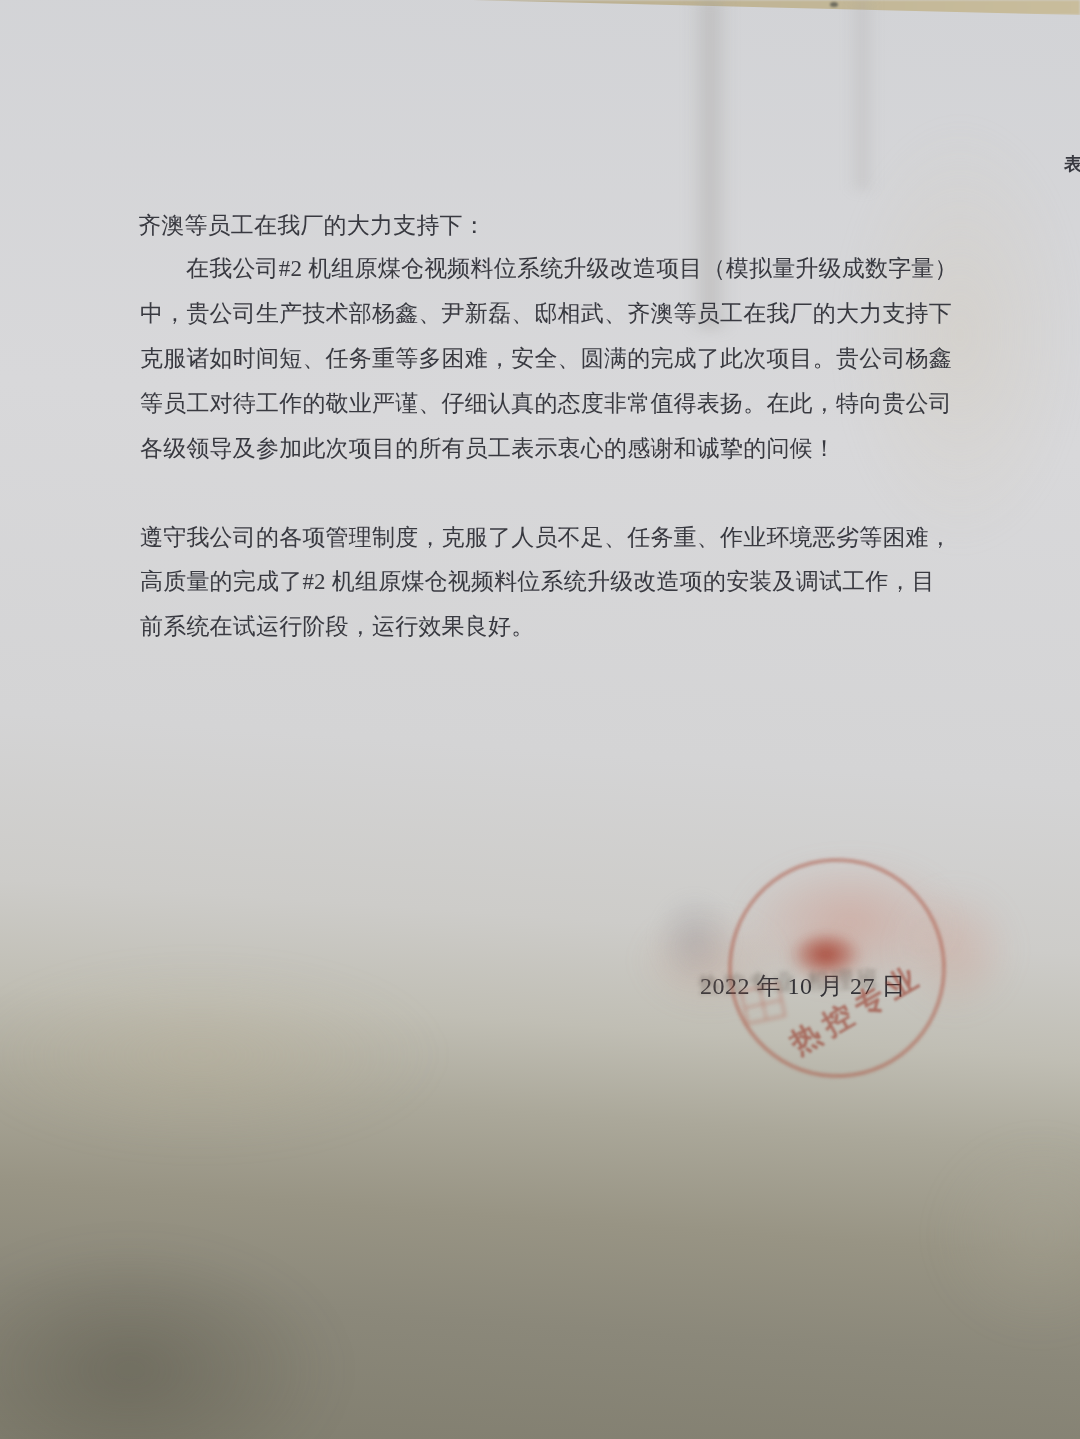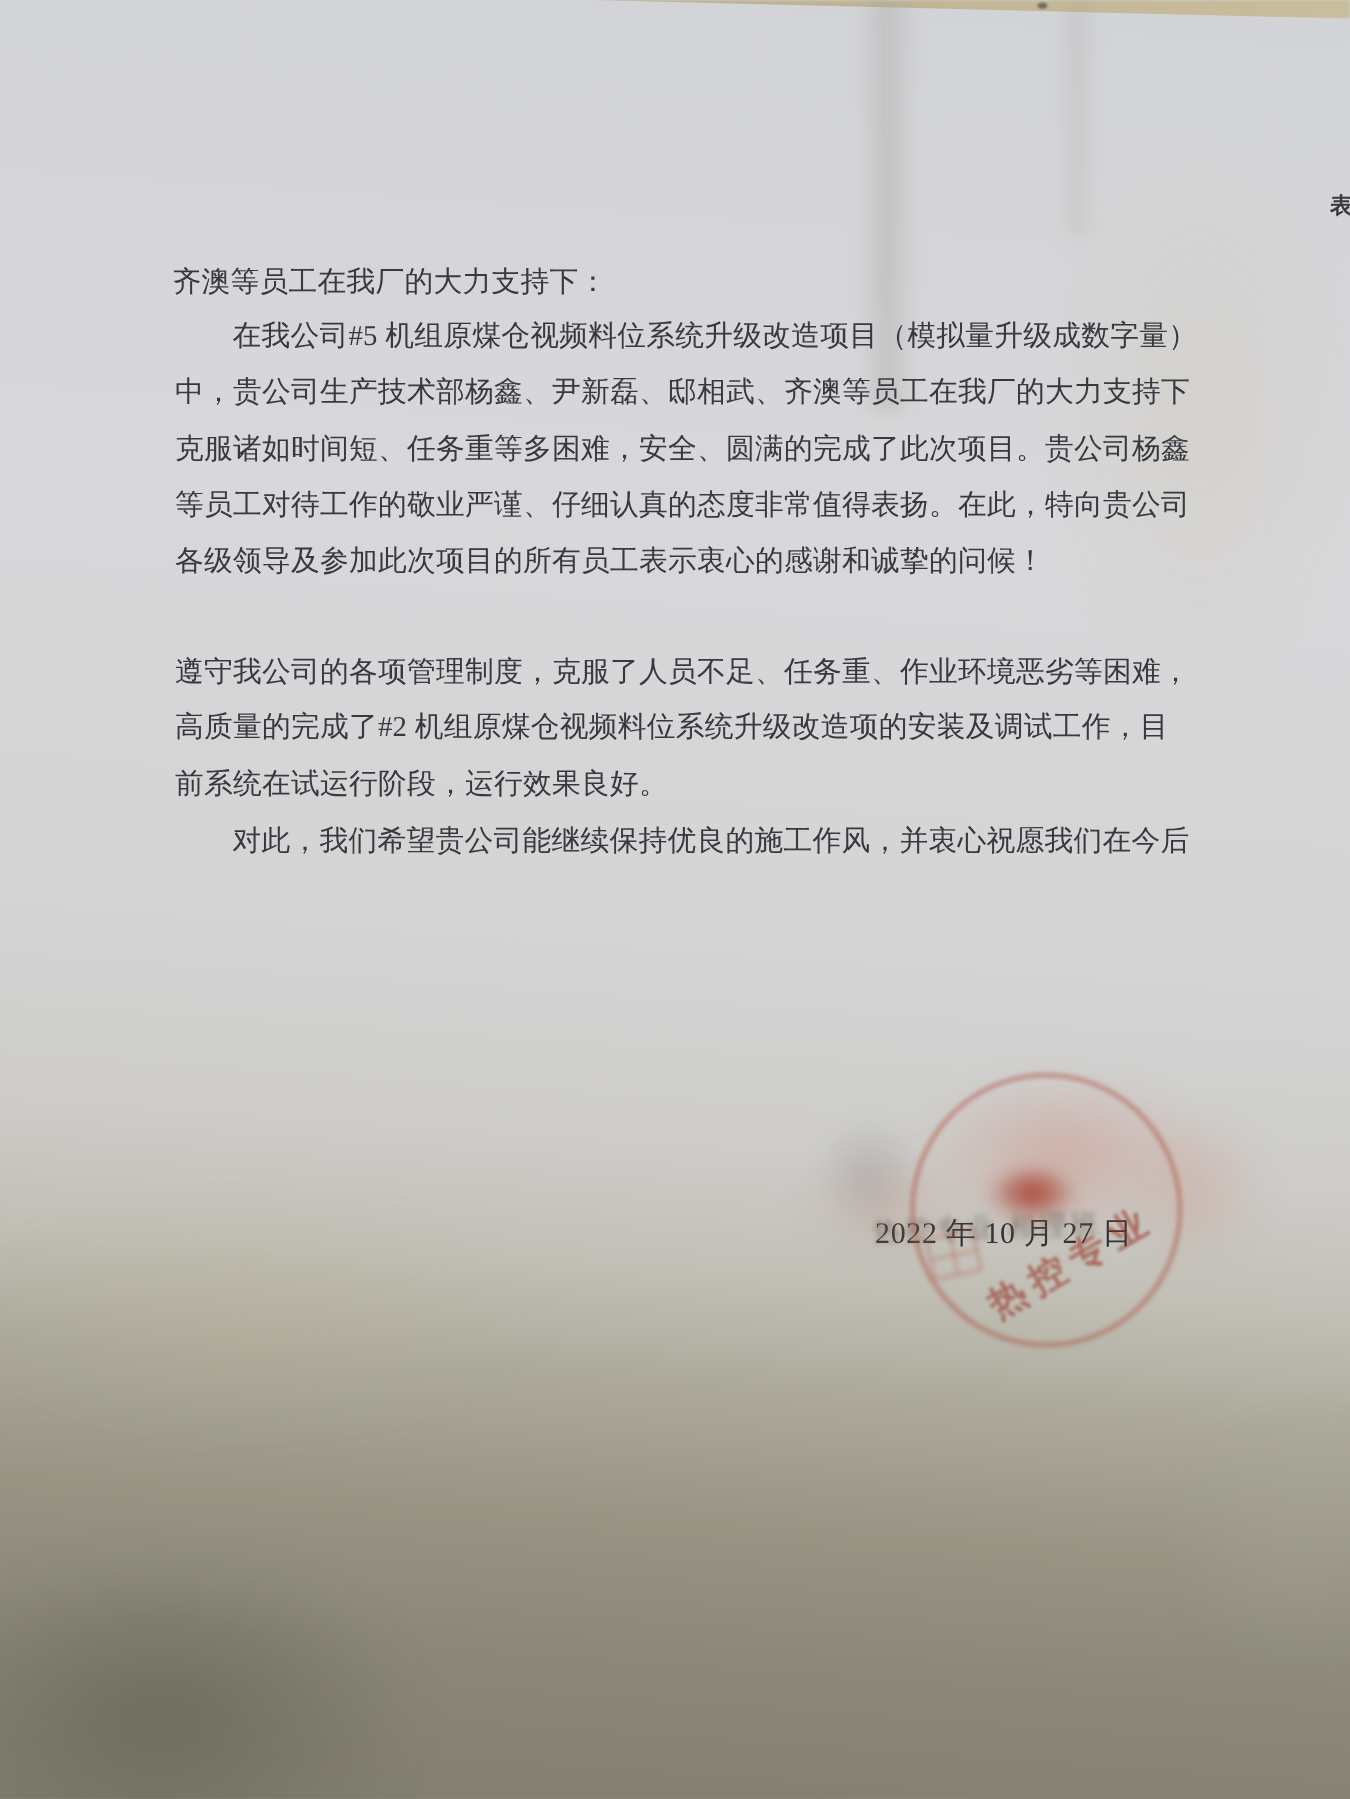--- a/index.html
+++ b/index.html
@@ -101,31 +101,30 @@
   <div class="crease2"></div>
   <div class="warm-right"></div>
   <div class="warm-bottomleft"></div>
   <div class="light-bottomright"></div>
   <div class="dark-bottomleft"></div>
 
   <div class="letter">
     <div class="title">表扬信</div>
     <div class="line" style="top:210px;left:138px">齐澳等员工在我厂的大力支持下：</div>
 
-    <div class="line indent" style="top:253px">在我公司#5 机组原煤仓视频料位系统升级改造项目（模拟量升级成数字量）</div>
+    <div class="line indent" style="top:253px">在我公司#2 机组原煤仓视频料位系统升级改造项目（模拟量升级成数字量）</div>
     <div class="line" style="top:298px">中，贵公司生产技术部杨鑫、尹新磊、邸相武、齐澳等员工在我厂的大力支持下</div>
     <div class="line" style="top:343px">克服诸如时间短、任务重等多困难，安全、圆满的完成了此次项目。贵公司杨鑫</div>
     <div class="line" style="top:388px">等员工对待工作的敬业严谨、仔细认真的态度非常值得表扬。在此，特向贵公司</div>
     <div class="line" style="top:433px">各级领导及参加此次项目的所有员工表示衷心的感谢和诚挚的问候！</div>
 
     <div class="line" style="top:522px">遵守我公司的各项管理制度，克服了人员不足、任务重、作业环境恶劣等困难，</div>
     <div class="line" style="top:566px">高质量的完成了#2 机组原煤仓视频料位系统升级改造项的安装及调试工作，目</div>
     <div class="line" style="top:611px">前系统在试运行阶段，运行效果良好。</div>
 
-    <div class="line indent" style="top:657px">对此，我们希望贵公司能继续保持优良的施工作风，并衷心祝愿我们在今后</div>
 
     <div class="date">2022 年 10 月 27 日</div>
   </div>
 
   <div class="stamp">
     <div class="wash1"></div>
     <div class="wash2"></div>
     <div class="wash3"></div>
     <div class="bleed"></div>
     <div class="blob"></div>

